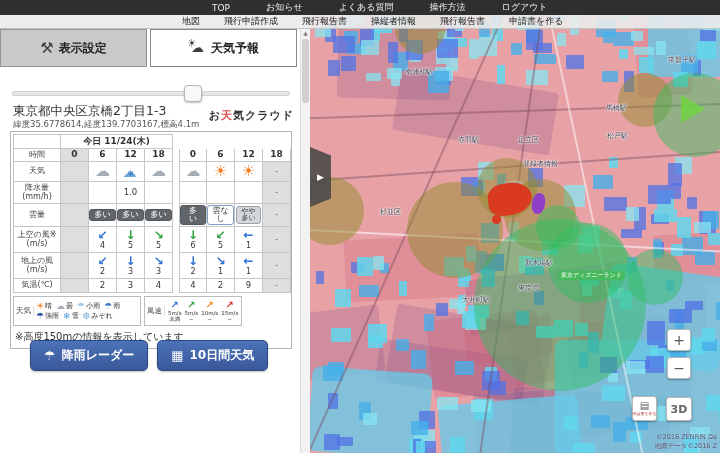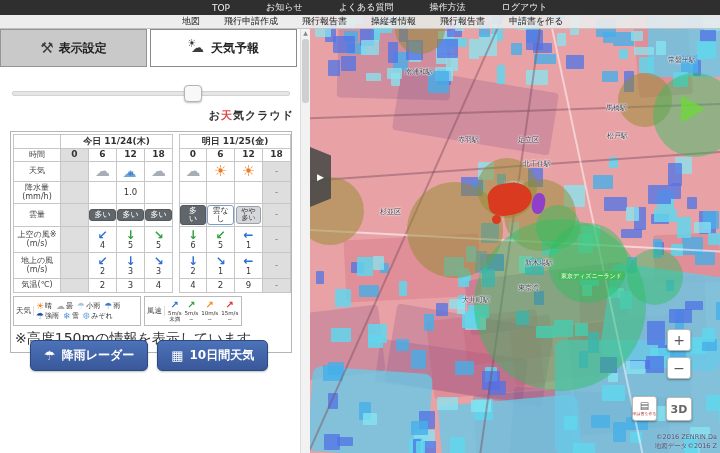--- a/index.html
+++ b/index.html
@@ -67,30 +67,30 @@
   .litems{display:flex;flex-wrap:wrap;width:102px;padding:1px 2px;gap:0 4px;}
   .litem{display:flex;align-items:center;gap:1px;font-size:7px;color:#333;line-height:10px;}
   .compass{position:relative;width:34px;height:28px;}
   .compass .cl{position:absolute;font-size:5.5px;color:#333;}
   .cgrid{position:absolute;left:10px;top:6px;display:grid;grid-template-columns:repeat(3,5px);grid-template-rows:repeat(3,5px);
          font-size:5px;color:#444;line-height:5px;text-align:center;}
   .wsitems{display:flex;gap:3px;padding:0 3px;}
   .wsitem{display:flex;flex-direction:column;align-items:center;line-height:1;}
   .wsitem .a{font-size:10px;font-weight:bold;}
   .wsitem .t{font-size:5.5px;color:#333;margin-top:1px;}
-  .note{font-size:14px;color:#333;margin:4px 2px 2px 2px;}
+  .note{font-size:10px;color:#333;margin:4px 2px 2px 2px;}
   
   .btnrow{position:absolute;top:312px;left:30px;display:flex;gap:9px;}
   .bigbtn{height:29px;padding:0 13px;background:linear-gradient(#4c72b8,#39589a);border:1px solid #2c4a82;border-radius:5px;
           color:#fff;font-size:12px;font-weight:bold;display:flex;align-items:center;gap:6px;cursor:pointer;box-shadow:0 1px 2px rgba(0,0,0,.25);}
   .bigbtn .ic{font-size:13px;line-height:1;}
   
   .map{position:absolute;left:310px;top:15px;width:410px;height:438px;background:#e8a2a6;overflow:hidden;z-index:10;}
   .mlabel{position:absolute;font-size:7px;color:#3b3b4d;white-space:nowrap;z-index:6;
-          text-shadow:0 0 2px #fff,0 0 2px #fff,0 0 2px #fff;}
+          text-shadow:0 0 2px #fff,0 0 2px #fff,0 0 2px #fff;font-family:Liberation Serif, serif;}
   .mlabel.pill{background:rgba(70,185,90,.9);color:#fff;border-radius:5px;padding:0 3px;font-size:6px;line-height:9px;text-shadow:none;}
   .handle{position:absolute;left:0;top:132px;width:21px;height:60px;background:rgba(72,72,72,.88);
           clip-path:polygon(0 0,100% 14%,100% 86%,0 100%);display:flex;align-items:center;justify-content:center;
           color:#fff;font-size:9px;cursor:pointer;z-index:15;}
   .mbtn{position:absolute;background:#fff;border:1px solid #b8b8b8;border-radius:3px;box-shadow:0 1px 2px rgba(0,0,0,.35);
         display:flex;align-items:center;justify-content:center;color:#555;cursor:pointer;z-index:14;box-sizing:border-box;}
   .zoomin{left:357px;top:314px;width:24px;height:22px;font-size:14px;}
   .zoomout{left:357px;top:342px;width:24px;height:22px;font-size:14px;}
   .btn3d{left:356px;top:382px;width:26px;height:24px;font-size:11px;font-weight:bold;color:#666;}
   .docbtn{left:322px;top:381px;width:25px;height:25px;flex-direction:column;gap:0;}
@@ -376,21 +376,21 @@
       <div style="position: absolute; left: 317px; top: 234px; width: 56px; height: 56px; background: rgba(45, 190, 95, 0.45); border-radius: 50%; z-index: 5;"></div>
       <div style="position: absolute; left: 343px; top: 58px; width: 84px; height: 84px; background: rgba(45, 190, 95, 0.45); border-radius: 50%; z-index: 6;">
         <div style="position: absolute; left: 28px; top: 22px; width: 0px; height: 0px; border-top: 14px solid transparent; border-bottom: 14px solid transparent; border-left: 24px solid rgba(110, 215, 60, 0.8);"></div>
       </div>
       <div style="position: absolute; left: 178px; top: 168px; width: 44px; height: 32px; background: rgb(217, 58, 32); border-radius: 45% 55% 60% 40%; z-index: 7; transform: rotate(-8deg);"></div>
       <div style="position: absolute; left: 182px; top: 200px; width: 9px; height: 9px; background: rgb(217, 58, 32); border-radius: 50%; z-index: 7;"></div>
       <div style="position: absolute; left: 222px; top: 178px; width: 13px; height: 21px; background: rgb(144, 64, 200); border-radius: 45%; z-index: 7; transform: rotate(10deg);"></div>
       <span class="mlabel" style="left: 95px; top: 52px;">南浦和駅</span>
       <span class="mlabel" style="left: 148px; top: 120px;">赤羽駅</span>
       <span class="mlabel" style="left: 208px; top: 120px;">足立区</span>
-      <span class="mlabel" style="left: 213px; top: 144px;">北千住駅</span>
+      <span class="mlabel" style="left: 213px; top: 144px;">登録者情報</span>
       <span class="mlabel" style="left: 288px; top: 88px; padding-left: 8px;">馬橋駅</span>
       <span class="mlabel" style="left: 297px; top: 116px;">松戸駅</span>
       <span class="mlabel" style="left: 358px; top: 40px;">常盤平駅</span>
       <span class="mlabel" style="left: 192px; top: 166px;">上野駅</span>
       <span class="mlabel" style="left: 70px; top: 192px;">杉並区</span>
       <span class="mlabel" style="left: 152px; top: 280px;">大井町駅</span>
       <span class="mlabel" style="left: 215px; top: 243px;">新木場駅</span>
       <span class="mlabel" style="left: 208px; top: 268px;">東京湾</span>
       <span class="mlabel pill" style="left: 248px; top: 256px;">東京ディズニーランド</span>
     </div>
@@ -411,27 +411,28 @@
     </div>
     <div class="sb">
       <div class="up">▲</div>
       <div class="thumb"></div>
     </div>
 
     <div class="slider-track">
       <div class="slider-handle" id="sliderHandle" style="left: calc(65% - 8px);"></div>
     </div>
 
+    <div class="address">東京都中央区京橋2丁目1-3</div>
+    <div class="coords">緯度35.6778614,経度139.7703167,標高4.1m</div>
     <div class="brand"><span>お</span><span class="acc">天</span><span>気クラウド</span></div>
 
     <div class="widget">
       <div class="wtable" id="wtable">
           <div class="cell  bl bt" style="grid-area: 1 / 1 / auto / span 1;"></div>
           <div class="cell dayh bt" style="grid-area: 1 / 2 / auto / span 4;">今日 11/24(木)</div>
-          <div class="cell dayh bl bt" style="grid-area: 1 / 7 / auto / span 4;">明日 11/25(金)</div>
           <div class="cell rowlab bl" style="grid-area: 2 / 1 / auto / span 1;">時間</div>
           <div class="cell hour past" style="grid-area: 2 / 2 / auto / span 1;">0</div>
           <div class="cell hour" style="grid-area: 2 / 3 / auto / span 1;">6</div>
           <div class="cell hour" style="grid-area: 2 / 4 / auto / span 1;">12</div>
           <div class="cell hour" style="grid-area: 2 / 5 / auto / span 1;">18</div>
           <div class="cell hour bl" style="grid-area: 2 / 7 / auto / span 1;">0</div>
           <div class="cell hour" style="grid-area: 2 / 8 / auto / span 1;">6</div>
           <div class="cell hour" style="grid-area: 2 / 9 / auto / span 1;">12</div>
           <div class="cell hour" style="grid-area: 2 / 10 / auto / span 1;">18</div>
           <div class="cell rowlab bl" style="grid-area: 3 / 1 / auto / span 1;">天気</div>

